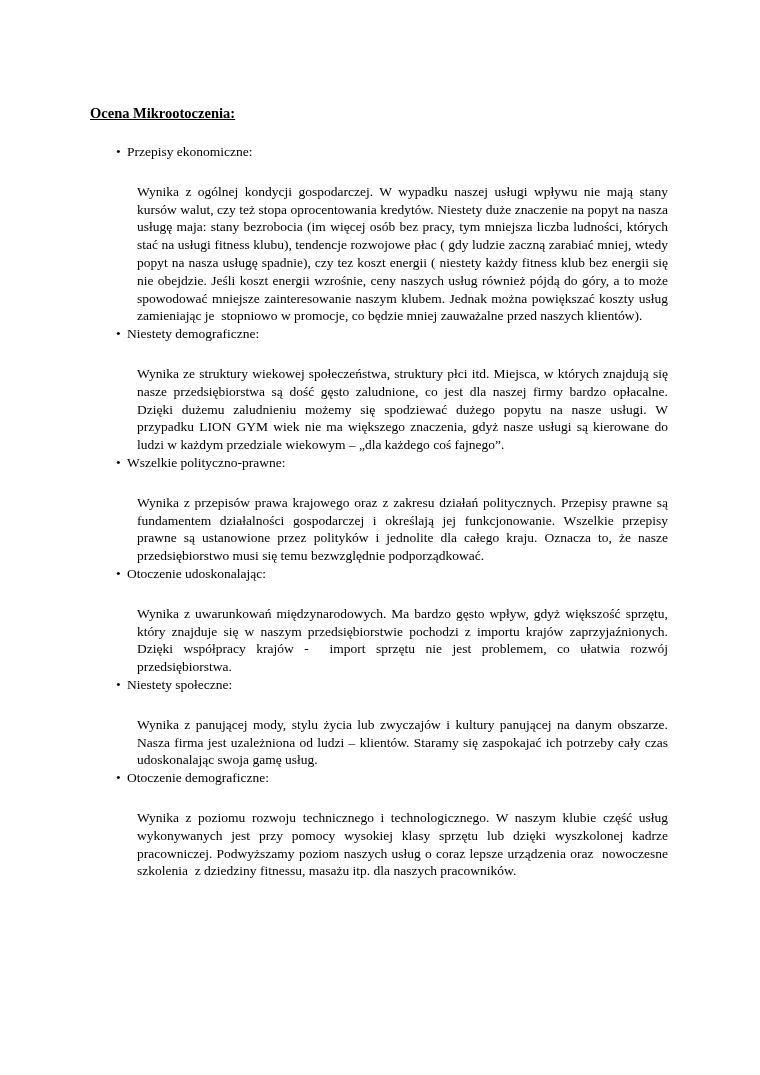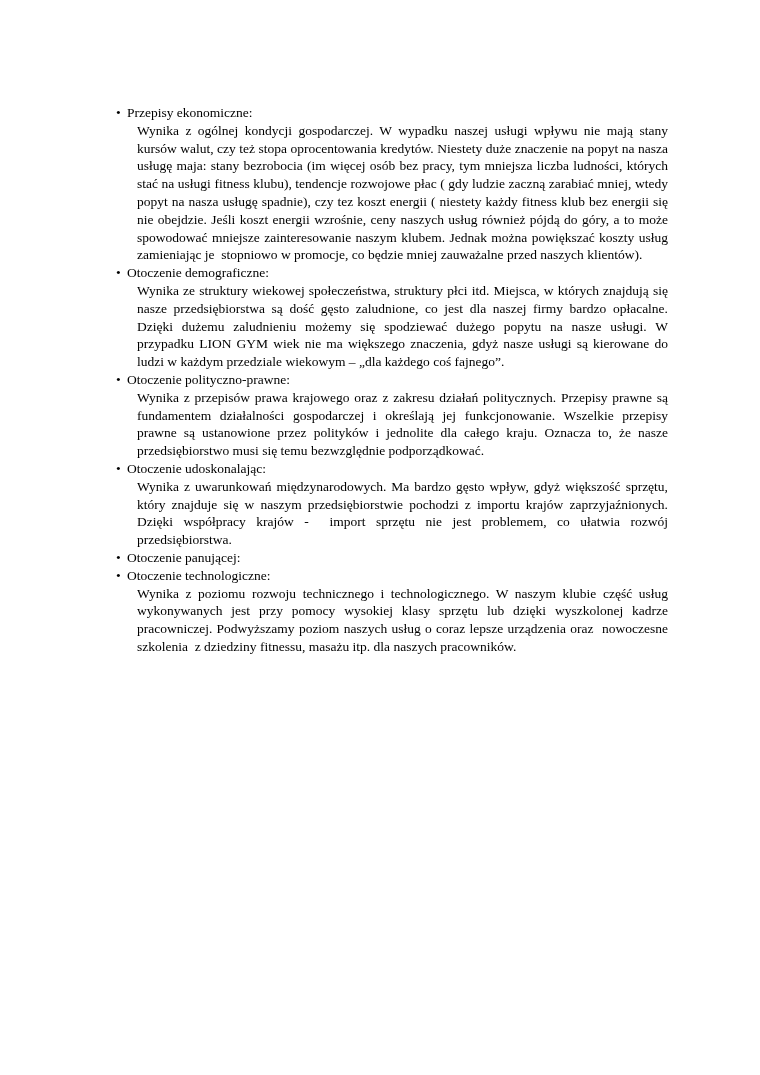--- a/index.html
+++ b/index.html
@@ -42,70 +42,73 @@
     top: 0;
     font-size: 13.5px;
     line-height: 17.8px;
   }
   .section-body {
     padding-left: 47px;
     font-size: 13.5px;
     line-height: 17.8px;
     text-align: justify;
     white-space: pre-wrap;
+    margin-top: 22px;
   }
 </style>
 </head>
 <body>
 
 <div class="page">
   <div class="content">
 
+    <h1 class="doc-title">Ocena Mikrootoczenia: </h1>
 
     <div class="section">
       <div class="section-heading">
         <span class="bullet">•</span>
         <span>Przepisy ekonomiczne:</span>
       </div>
       <div class="section-body">Wynika z ogólnej kondycji gospodarczej. W wypadku naszej usługi wpływu nie mają stany kursów walut, czy też stopa oprocentowania kredytów. Niestety duże znaczenie na popyt na nasza usługę maja: stany bezrobocia (im więcej osób bez pracy, tym mniejsza liczba ludności, których stać na usługi fitness klubu), tendencje rozwojowe płac ( gdy ludzie zaczną zarabiać mniej, wtedy popyt na nasza usługę spadnie), czy tez koszt energii ( niestety każdy fitness klub bez energii się nie obejdzie. Jeśli koszt energii wzrośnie, ceny naszych usług również pójdą do góry, a to może spowodować mniejsze zainteresowanie naszym klubem. Jednak można powiększać koszty usług zamieniając je  stopniowo w promocje, co będzie mniej zauważalne przed naszych klientów).</div>
     </div>
 
     <div class="section">
       <div class="section-heading">
         <span class="bullet">•</span>
-        <span>Otoczenie demograficzne:</span>
+        <span>Niestety demograficzne:</span>
       </div>
       <div class="section-body">Wynika ze struktury wiekowej społeczeństwa, struktury płci itd. Miejsca, w których znajdują się nasze przedsiębiorstwa są dość gęsto zaludnione, co jest dla naszej firmy bardzo opłacalne. Dzięki dużemu zaludnieniu możemy się spodziewać dużego popytu na nasze usługi. W przypadku LION GYM wiek nie ma większego znaczenia, gdyż nasze usługi są kierowane do ludzi w każdym przedziale wiekowym – „dla każdego coś fajnego”.</div>
     </div>
 
     <div class="section">
       <div class="section-heading">
         <span class="bullet">•</span>
-        <span>Otoczenie polityczno-prawne:</span>
+        <span>Wszelkie polityczno-prawne:</span>
       </div>
       <div class="section-body">Wynika z przepisów prawa krajowego oraz z zakresu działań politycznych. Przepisy prawne są fundamentem działalności gospodarczej i określają jej funkcjonowanie. Wszelkie przepisy prawne są ustanowione przez polityków i jednolite dla całego kraju. Oznacza to, że nasze przedsiębiorstwo musi się temu bezwzględnie podporządkować.</div>
     </div>
 
     <div class="section">
       <div class="section-heading">
         <span class="bullet">•</span>
         <span>Otoczenie udoskonalając:</span>
       </div>
       <div class="section-body">Wynika z uwarunkowań międzynarodowych. Ma bardzo gęsto wpływ, gdyż większość sprzętu, który znajduje się w naszym przedsiębiorstwie pochodzi z importu krajów zaprzyjaźnionych. Dzięki współpracy krajów -  import sprzętu nie jest problemem, co ułatwia rozwój przedsiębiorstwa.</div>
     </div>
 
     <div class="section">
       <div class="section-heading">
         <span class="bullet">•</span>
-        <span>Otoczenie panującej:</span>
+        <span>Niestety społeczne:</span>
       </div>
+      <div class="section-body">Wynika z panującej mody, stylu życia lub zwyczajów i kultury panującej na danym obszarze. Nasza firma jest uzależniona od ludzi – klientów. Staramy się zaspokajać ich potrzeby cały czas udoskonalając swoja gamę usług.</div>
     </div>
 
     <div class="section">
       <div class="section-heading">
         <span class="bullet">•</span>
-        <span>Otoczenie technologiczne:</span>
+        <span>Otoczenie demograficzne:</span>
       </div>
       <div class="section-body">Wynika z poziomu rozwoju technicznego i technologicznego. W naszym klubie część usług wykonywanych jest przy pomocy wysokiej klasy sprzętu lub dzięki wyszkolonej kadrze pracowniczej. Podwyższamy poziom naszych usług o coraz lepsze urządzenia oraz  nowoczesne szkolenia  z dziedziny fitnessu, masażu itp. dla naszych pracowników.</div>
     </div>
 
   </div>
 </div>
 
 </body></html>

